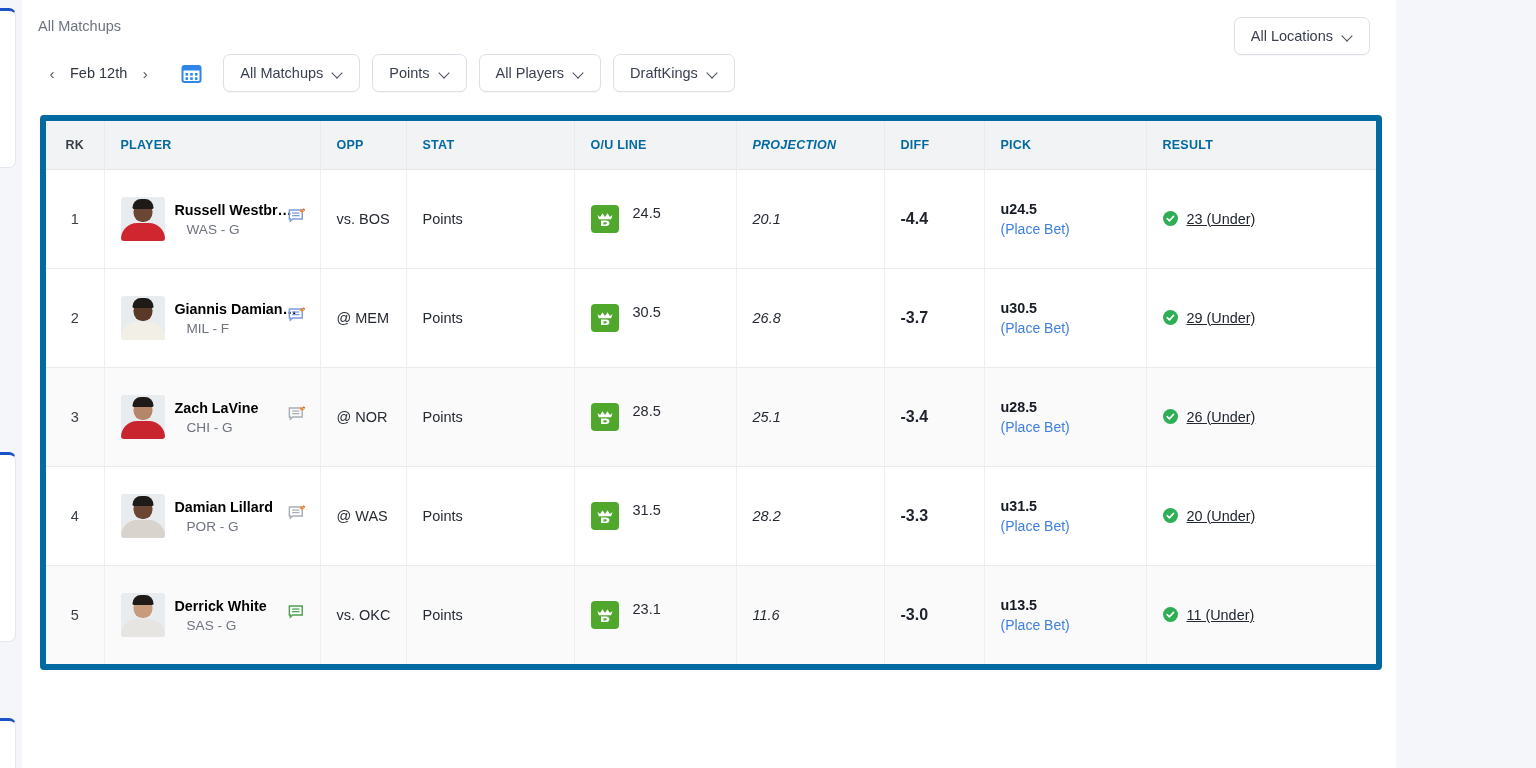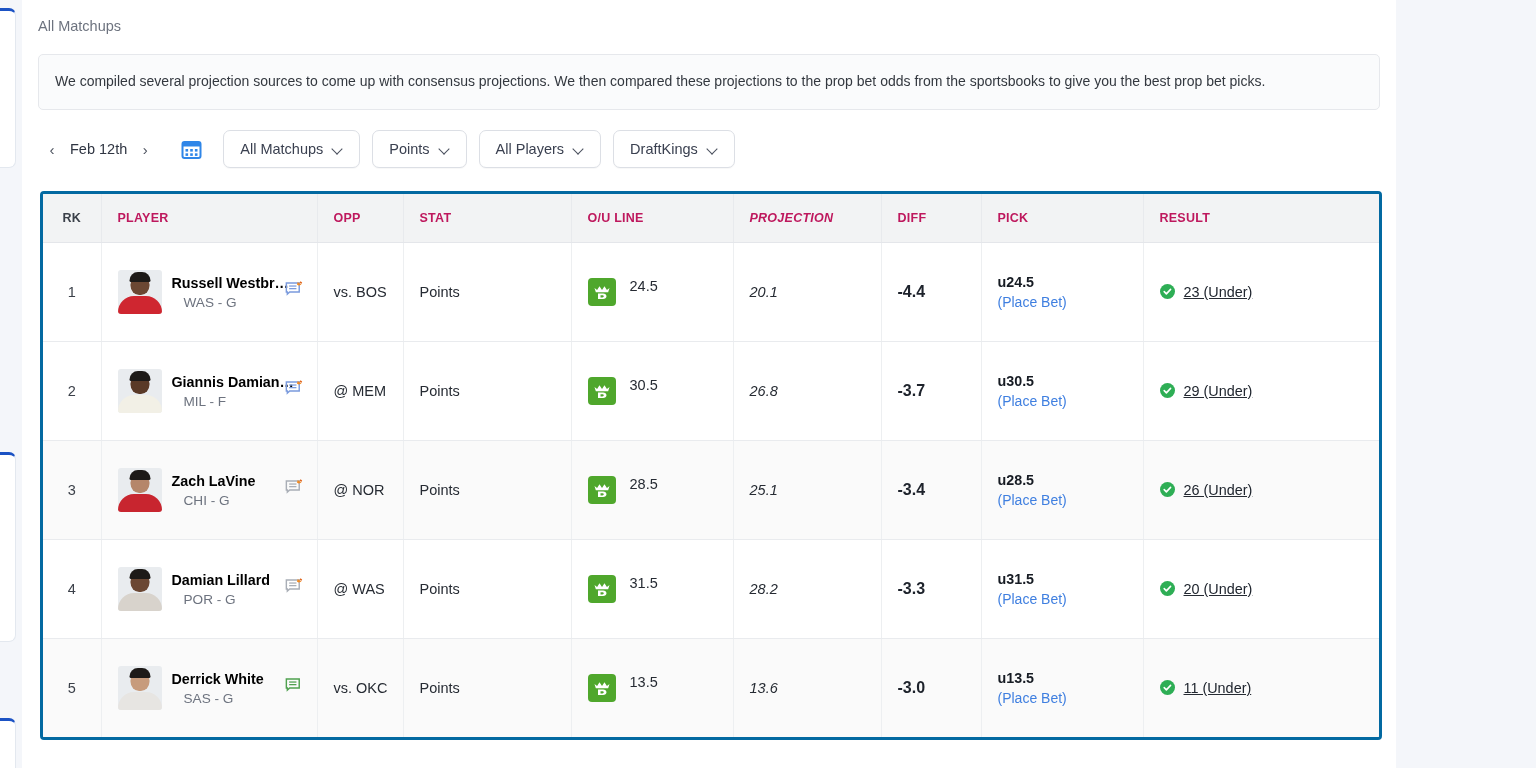--- a/index.html
+++ b/index.html
@@ -87,27 +87,27 @@
     padding: 10px 16px;
     background: #fff; border: 1px solid #dcdfe5; border-radius: 7px;
     font-size: 14.5px; color: #3a4050; cursor: pointer;
     box-shadow: 0 1px 1px rgba(16,24,40,.03);
     white-space: nowrap;
   }
 
   
   .table-wrap {
     margin: 23px 14px 0 18px;
-    border: 3px solid #0369a1; border-radius: 4px;
+    border: 6px solid #0369a1; border-radius: 4px;
     overflow: hidden; background: #fff;
   }
   table { border-collapse: collapse; width: 1343px; table-layout: fixed; }
   thead th {
     background: #f2f3f4;
-    font-size: 12.5px; font-weight: bold; color: #be185d;
+    font-size: 12.5px; font-weight: bold; color: #0369a1;
     letter-spacing: .25px;
     text-align: left; padding: 15px 0 15px 16px;
     border-bottom: 1px solid #e4e6ea;
     border-right: 1px solid #e8eaed;
     height: 48px;
   }
   thead th:last-child { border-right: none; }
 
   tbody td {
     border-bottom: 1px solid #e9ebee;
@@ -190,23 +190,26 @@
 
   <div class="edge-card c1"></div>
   <div class="edge-card c2"></div>
   <div class="edge-card c3"></div>
 
   <div class="content">
 
     <div class="page-head">
       <div class="page-sub">All Matchups</div>
 
+      <div class="loc-btn">
+        <span>All Locations</span>
+        <span class="chev"></span>
+      </div>
     </div>
 
-    <div class="info-banner">We compiled several projection sources to come up with consensus projections. We then compared these projections to the prop bet odds from the sportsbooks to give you the best prop bet picks.</div>
 
     <div class="filters">
       <div class="date-nav">
         <button class="arrow-btn">‹</button>
         <span class="date-label">Feb 12th</span>
         <button class="arrow-btn">›</button>
       </div>
 
       <button class="cal-btn">
         <svg width="21" height="21" viewBox="0 0 21 21">
@@ -502,24 +505,24 @@
     <td class="c-opp">vs. OKC</td>
     <td class="c-stat">Points</td>
     <td class="c-ou">
       <span class="ou-cell">
                   <span class="dk-logo">
   <svg width="20" height="20" viewBox="0 0 24 24">
     <path d="M3 7.2l3.1 2.4L9 5l3 4.6L15 5l2.9 4.6L21 7.2l-1.6 5.2H4.6z" fill="#fff"></path>
     <path d="M7.2 13.8h6.1c2.4 0 4.1 1.5 4.1 3.3 0 1.9-1.7 3.2-4.2 3.2H7.2zm3 2v2.7h2.3c1 0 1.6-.5 1.6-1.4 0-.8-.6-1.3-1.6-1.3z" fill="#fff"></path>
   </svg>
                   </span>
-                  <span>13.5</span>
+                  <span>23.1</span>
                 </span>
     </td>
-    <td class="c-proj">13.6</td>
+    <td class="c-proj">11.6</td>
     <td class="c-diff"><span class="diff-val">-3.0</span></td>
     <td class="c-pick">
       <div class="pick-val">u13.5</div>
       <a class="place-bet">(Place Bet)</a>
     </td>
     <td class="c-result">
       <span class="result-cell">
         <span class="check">
           <svg width="9" height="9" viewBox="0 0 12 12">
                       <path d="M1.6 6.2l2.9 3 5.6-6" fill="none" stroke="#fff" stroke-width="2.1" stroke-linecap="round" stroke-linejoin="round"></path>

